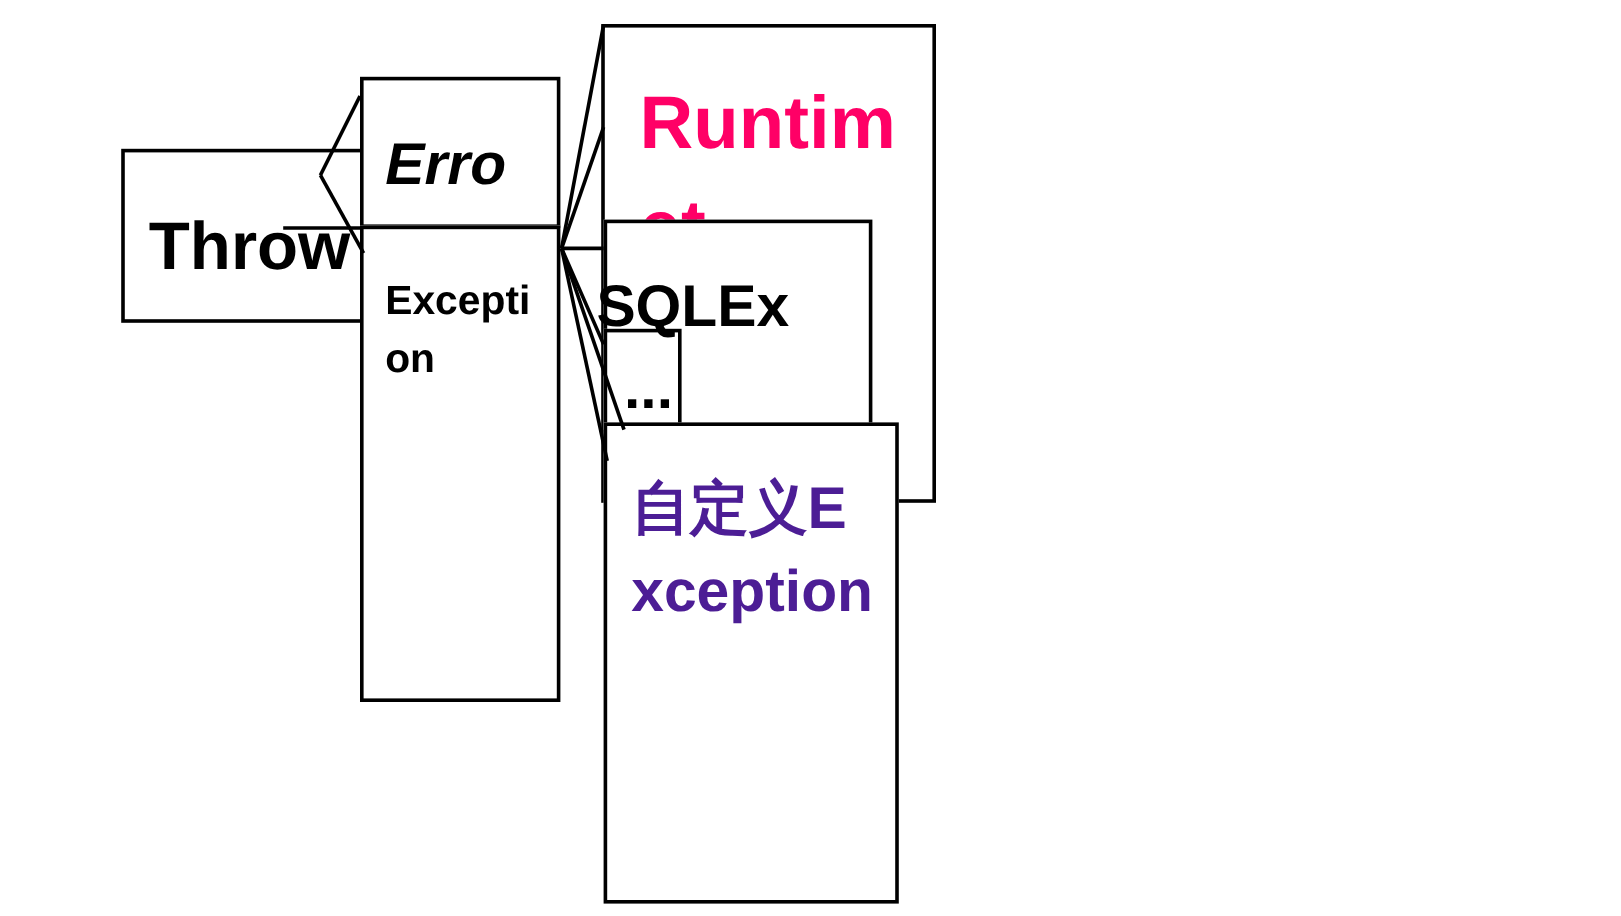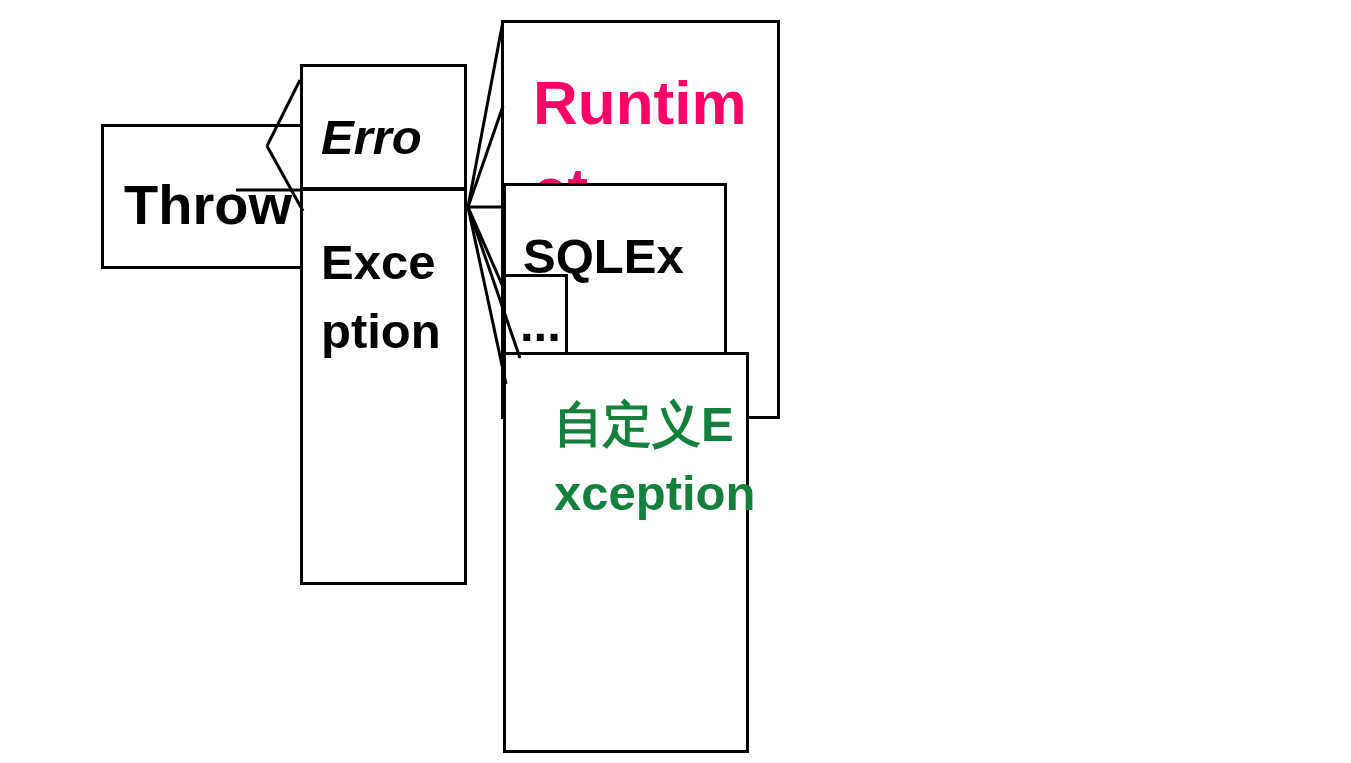--- a/index.html
+++ b/index.html
@@ -58,40 +58,40 @@
     z-index: 15;
     font-style: italic;
   }
 
   #box-exception {
     left: 300px; top: 188px; width: 167px; height: 397px;
     z-index: 6;
   }
   #label-exception {
     left: 321px; top: 228px; width: 125px;
-    font-size: 49px;
+    font-size: 34px;
     z-index: 15;
   }
 
   #box-runtime {
     left: 501px; top: 20px; width: 279px; height: 399px;
     z-index: 3;
   }
   #label-runtime {
     left: 533px; top: 60px; width: 220px;
     font-size: 62px;
     z-index: 4;
   }
 
   #box-sqlexception {
     left: 503px; top: 183px; width: 224px; height: 175px;
     z-index: 7;
   }
   #label-sqlexception {
-    left: 523px; top: 222px; width: 190px;
+    left: 497px; top: 222px; width: 190px;
     font-size: 49px;
     z-index: 16;
   }
 
   #box-ellipsis {
     left: 503px; top: 274px; width: 65px; height: 84px;
     z-index: 8;
   }
   #label-ellipsis {
     left: 520px; top: 290px; width: 70px;
@@ -156,15 +156,15 @@
   <div class="uml-box" id="box-runtime"></div>
   <div class="uml-label" id="label-runtime" style="color: rgb(255, 0, 102);">Runtimet</div>
 
   <div class="uml-box" id="box-sqlexception"></div>
   <div class="uml-label" id="label-sqlexception" style="color: rgb(0, 0, 0);">SQLEx</div>
 
   <div class="uml-box" id="box-ellipsis"></div>
   <div class="uml-label" id="label-ellipsis" style="color: rgb(0, 0, 0);">...</div>
 
   <div class="uml-box" id="box-custom"></div>
-  <div class="uml-label" id="label-custom" style="color: #15803d; margin-left: 28px;">自定义Exception</div>
+  <div class="uml-label" id="label-custom" style="color: #4c1d95;">自定义Exception</div>
 
 </div>
 
 </body></html>

